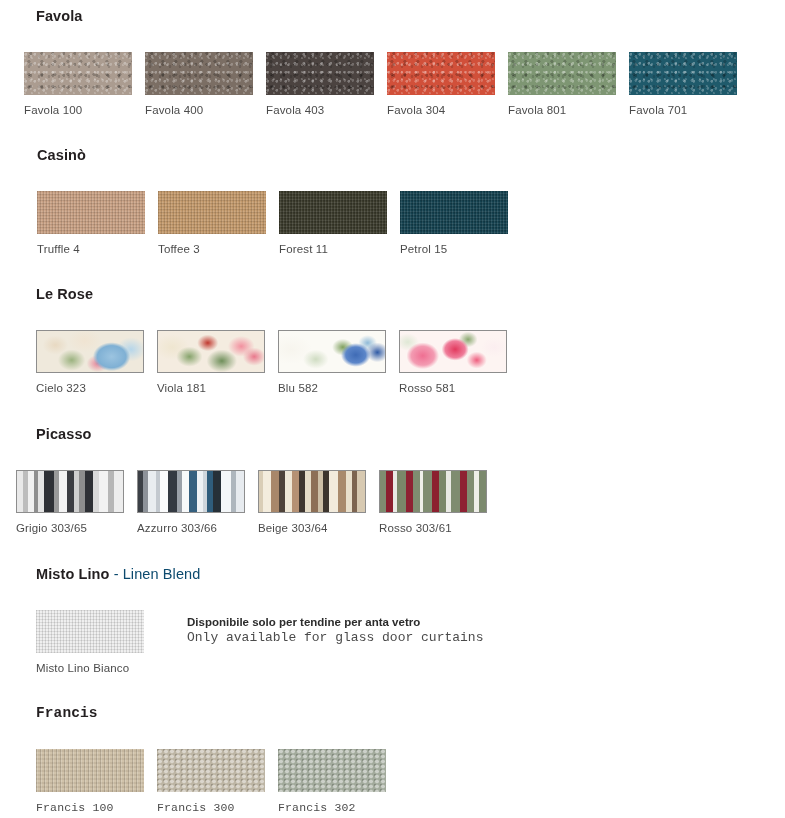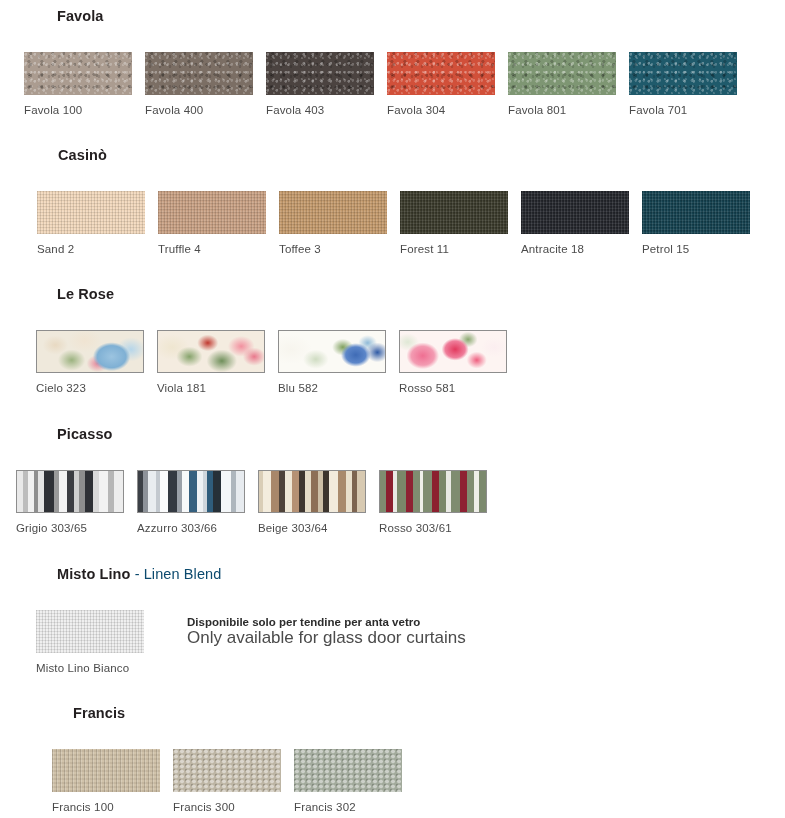--- a/index.html
+++ b/index.html
@@ -19,21 +19,21 @@
 
   .catalogue { padding: 0; }
 
   .section { position: relative; }
 
   .section-heading {
     font-size: 14.5px;
     font-weight: bold;
     color: #231f20;
     letter-spacing: 0.1px;
-    padding-left: 57px;
+    padding-left: 36px;
     margin: 0;
     line-height: 16px;
   }
   .section-heading .subtitle {
     font-weight: normal;
     color: #0c4a6e;
   }
 
   .swatch-row {
     display: flex;
@@ -107,25 +107,26 @@
     padding-top: 4px;
   }
   .note-line-it {
     font-size: 11.5px;
     font-weight: bold;
     color: #2c2c2c;
     line-height: 16px;
     white-space: nowrap;
   }
   .note-line-en {
-    font-size: 17px;
+    font-size: 13px;
     font-weight: normal;
     color: #4b4b4b;
     line-height: 16px;
     white-space: nowrap;
+    font-family: Liberation Mono, monospace;
   }
 </style>
 </head>
 <body>
 
 <div class="catalogue">
     <div class="section" style="position: absolute; left: 0px; right: 0px; top: 8px;">
       <div class="section-heading"><span>Favola</span></div>
       <div class="swatch-row" style="margin-top: 28px; padding-left: 24px;">
         <div class="swatch-cell">
@@ -151,38 +152,30 @@
         <div class="swatch-cell">
           <div class="swatch-chip tex-boucle" style="background-color: rgb(31, 90, 107);"></div>
           <div class="swatch-label">Favola 701</div>
         </div>
       </div>
     </div>
     <div class="section" style="position: absolute; left: 1px; right: 0px; top: 147px;">
       <div class="section-heading"><span>Casinò</span></div>
       <div class="swatch-row" style="margin-top: 28px;">
         <div class="swatch-cell">
-          <div class="swatch-chip tex-linen" style="background-color: rgb(242, 216, 188);"></div>
-          <div class="swatch-label">Sand 2</div>
-        </div>
-        <div class="swatch-cell">
           <div class="swatch-chip tex-linen" style="background-color: rgb(201, 161, 132);"></div>
           <div class="swatch-label">Truffle 4</div>
         </div>
         <div class="swatch-cell">
           <div class="swatch-chip tex-linen" style="background-color: rgb(196, 154, 108);"></div>
           <div class="swatch-label">Toffee 3</div>
         </div>
         <div class="swatch-cell">
           <div class="swatch-chip tex-linen" style="background-color: rgb(58, 58, 43);"></div>
           <div class="swatch-label">Forest 11</div>
-        </div>
-        <div class="swatch-cell">
-          <div class="swatch-chip tex-linen" style="background-color: rgb(36, 38, 44);"></div>
-          <div class="swatch-label">Antracite 18</div>
         </div>
         <div class="swatch-cell">
           <div class="swatch-chip tex-linen" style="background-color: rgb(20, 65, 79);"></div>
           <div class="swatch-label">Petrol 15</div>
         </div>
       </div>
     </div>
     <div class="section" style="position: absolute; left: 0px; right: 0px; top: 286px;">
       <div class="section-heading"><span>Le Rose</span></div>
       <div class="swatch-row" style="margin-top: 28px;">
@@ -231,21 +224,21 @@
         <div class="swatch-cell">
           <div class="swatch-chip tex-linen" style="background-color: rgb(238, 238, 238);"></div>
           <div class="swatch-label">Misto Lino Bianco</div>
         </div>
         <div class="note-block">
           <div class="note-line-it">Disponibile solo per tendine per anta vetro</div>
           <div class="note-line-en">Only available for glass door curtains</div>
         </div>
       </div>
     </div>
-    <div class="section" style="position: absolute; left: 16px; right: 0px; top: 705px;">
+    <div class="section" style="position: absolute; left: 0px; right: 0px; top: 705px; font-family: Liberation Mono, monospace;">
       <div class="section-heading"><span>Francis</span></div>
       <div class="swatch-row" style="margin-top: 28px;">
         <div class="swatch-cell">
           <div class="swatch-chip tex-slub" style="background-color: rgb(207, 192, 167);"></div>
           <div class="swatch-label">Francis 100</div>
         </div>
         <div class="swatch-cell">
           <div class="swatch-chip tex-dots" style="background-color: rgb(189, 181, 164);"></div>
           <div class="swatch-label">Francis 300</div>
         </div>

